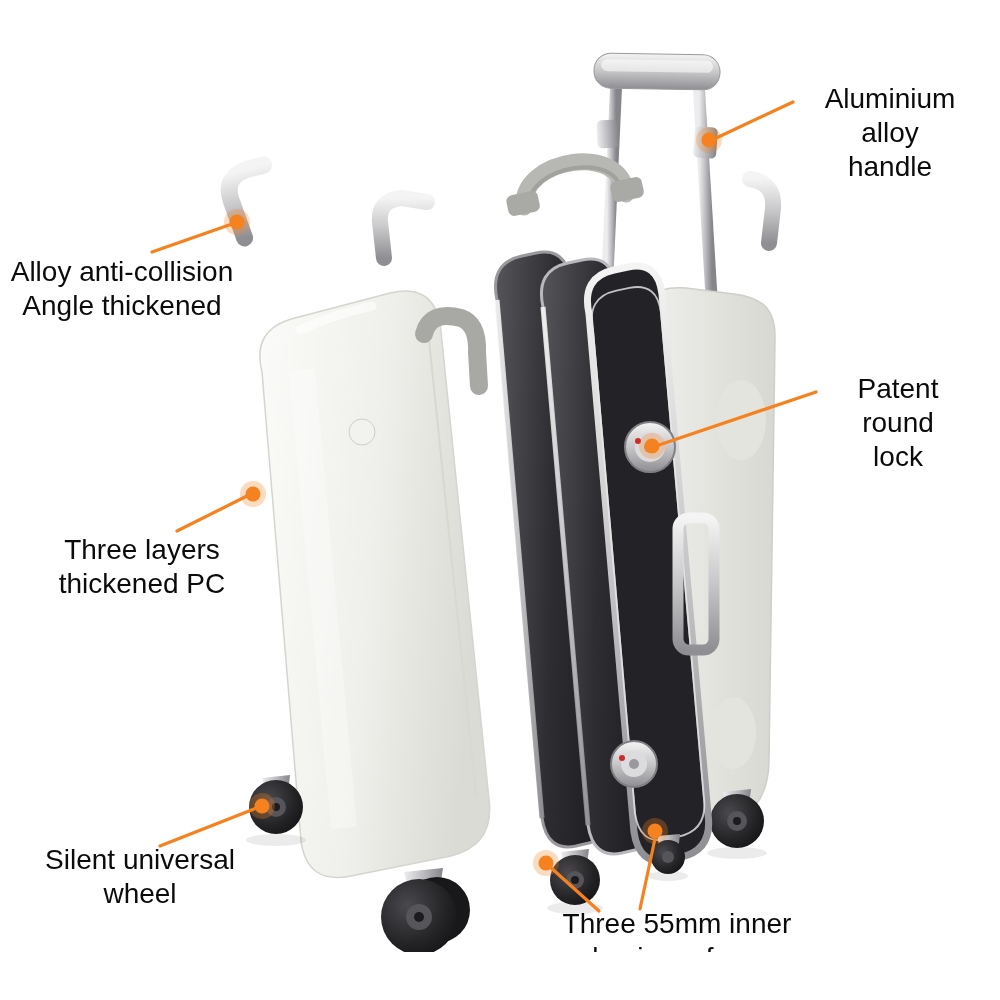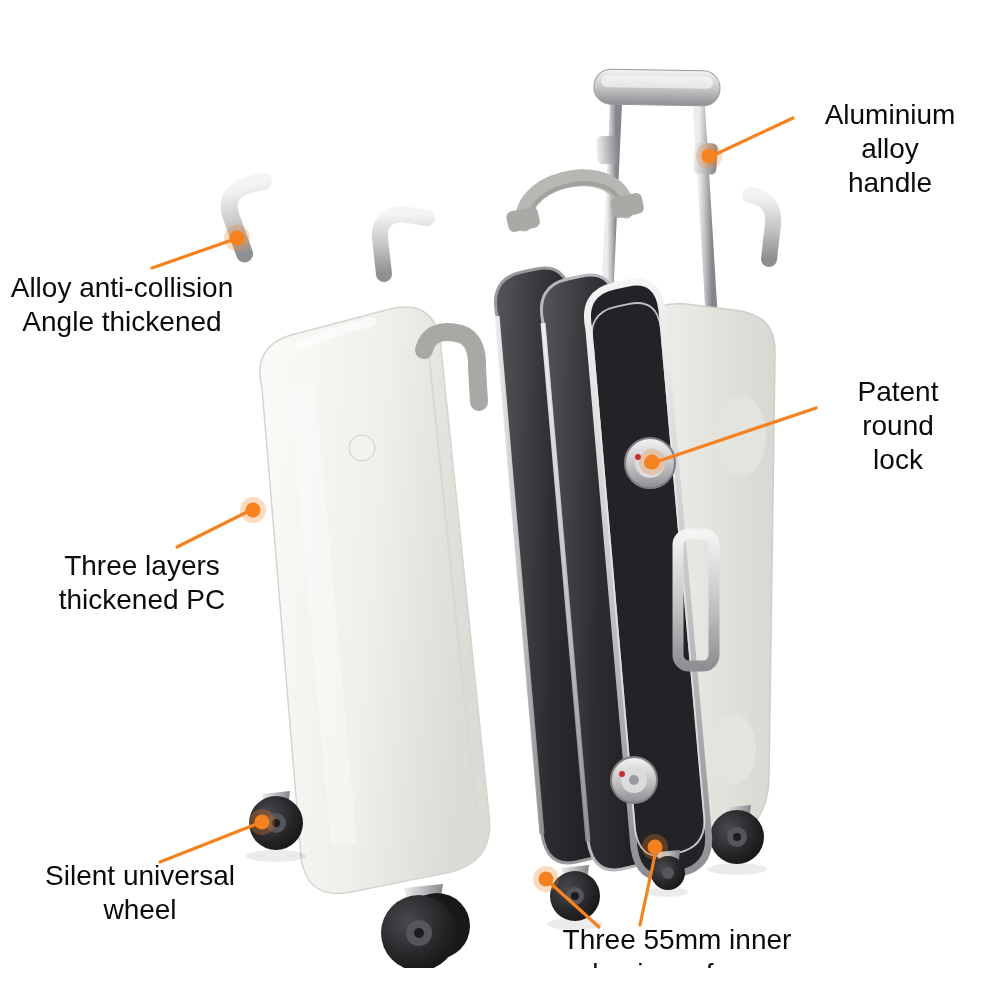--- a/index.html
+++ b/index.html
@@ -8,36 +8,35 @@
     --background:#ffffff;
   }
   *{box-sizing:border-box;}
   html,body{margin:0;padding:0;background:var(--background);}
   .canvas{
     position:relative;
     width:1000px;height:952px;
     background:var(--background);
     font-family:"Liberation Sans", sans-serif;
     overflow:hidden;
-    margin-top:16px;
   }
   .illustration{position:absolute;left:0;top:0;width:1000px;height:1000px;}
   .callout{
     position:absolute;
     transform:translateX(-50%);
     text-align:center;
     font-size:28px;
     line-height:1.22;
     font-weight:500;
     color:var(--text);
     white-space:pre-line;
   }
   #co-handle{left:890px;top:82px;}
   #co-corner{left:122px;top:255px;}
-  #co-lock{left:898px;top:359px;}
+  #co-lock{left:898px;top:372px;}
   #co-shell{left:142px;top:533px;}
   #co-wheel{left:140px;top:843px;}
   #co-frame{left:677px;top:907px;}
 
   .lead{stroke:var(--accent);stroke-width:3.2;fill:none;stroke-linecap:round;}
   .dot-halo{fill:var(--accent);opacity:.28;}
   .dot-core{fill:var(--accent);}
 </style>
 </head>
 <body>

